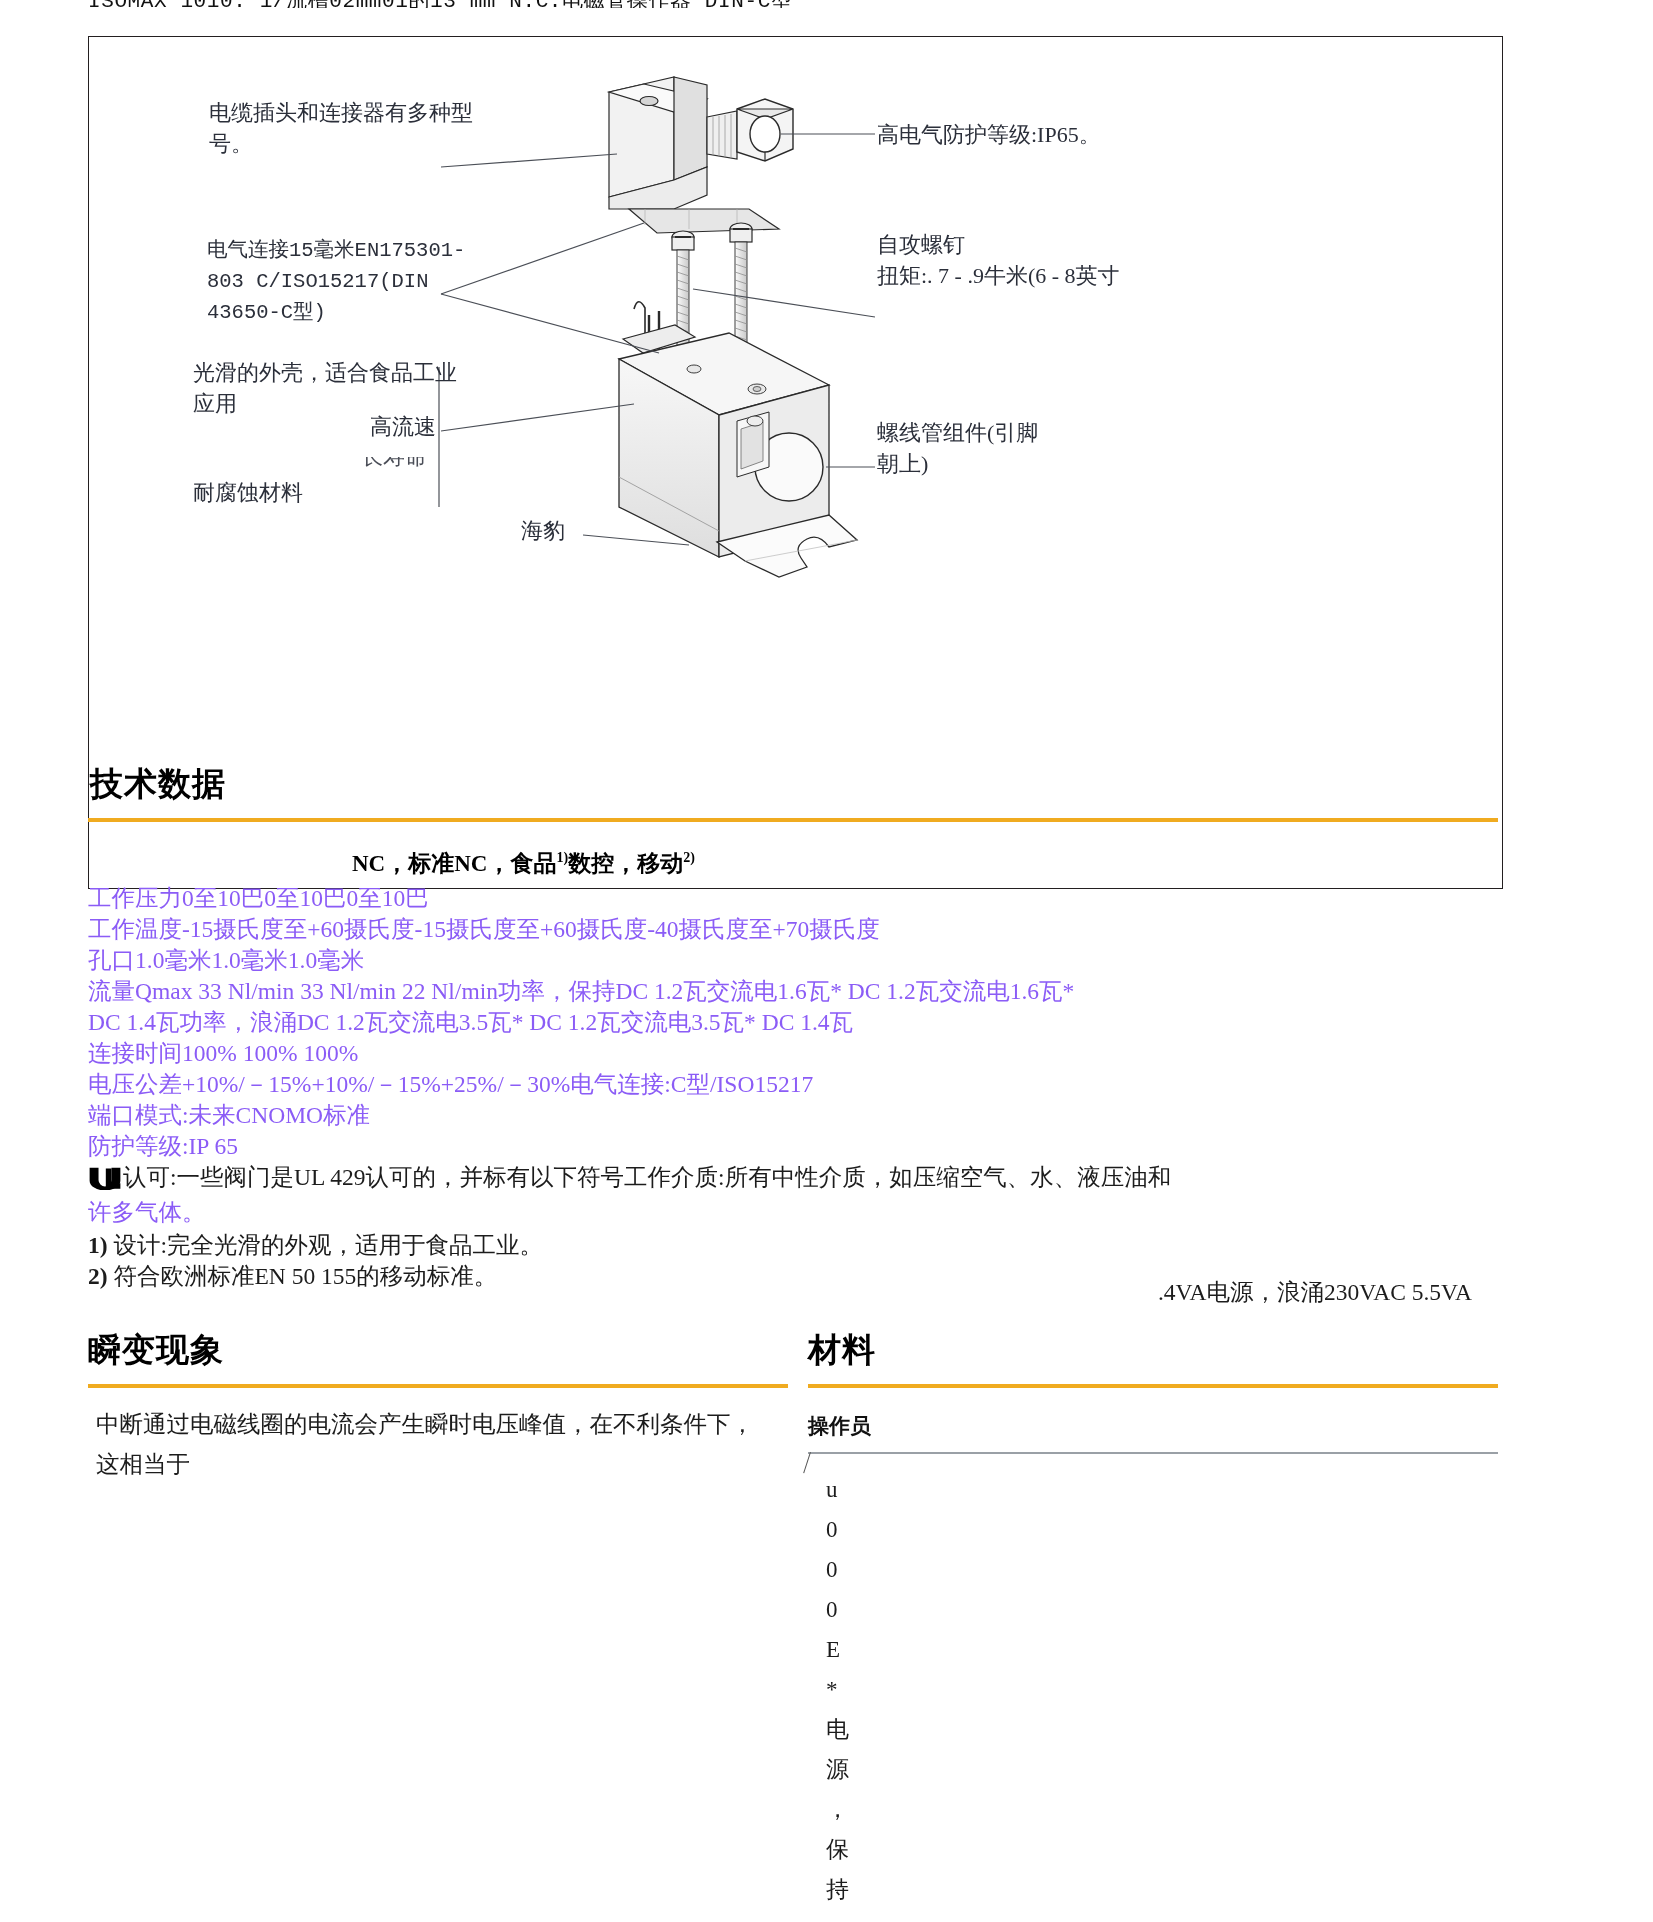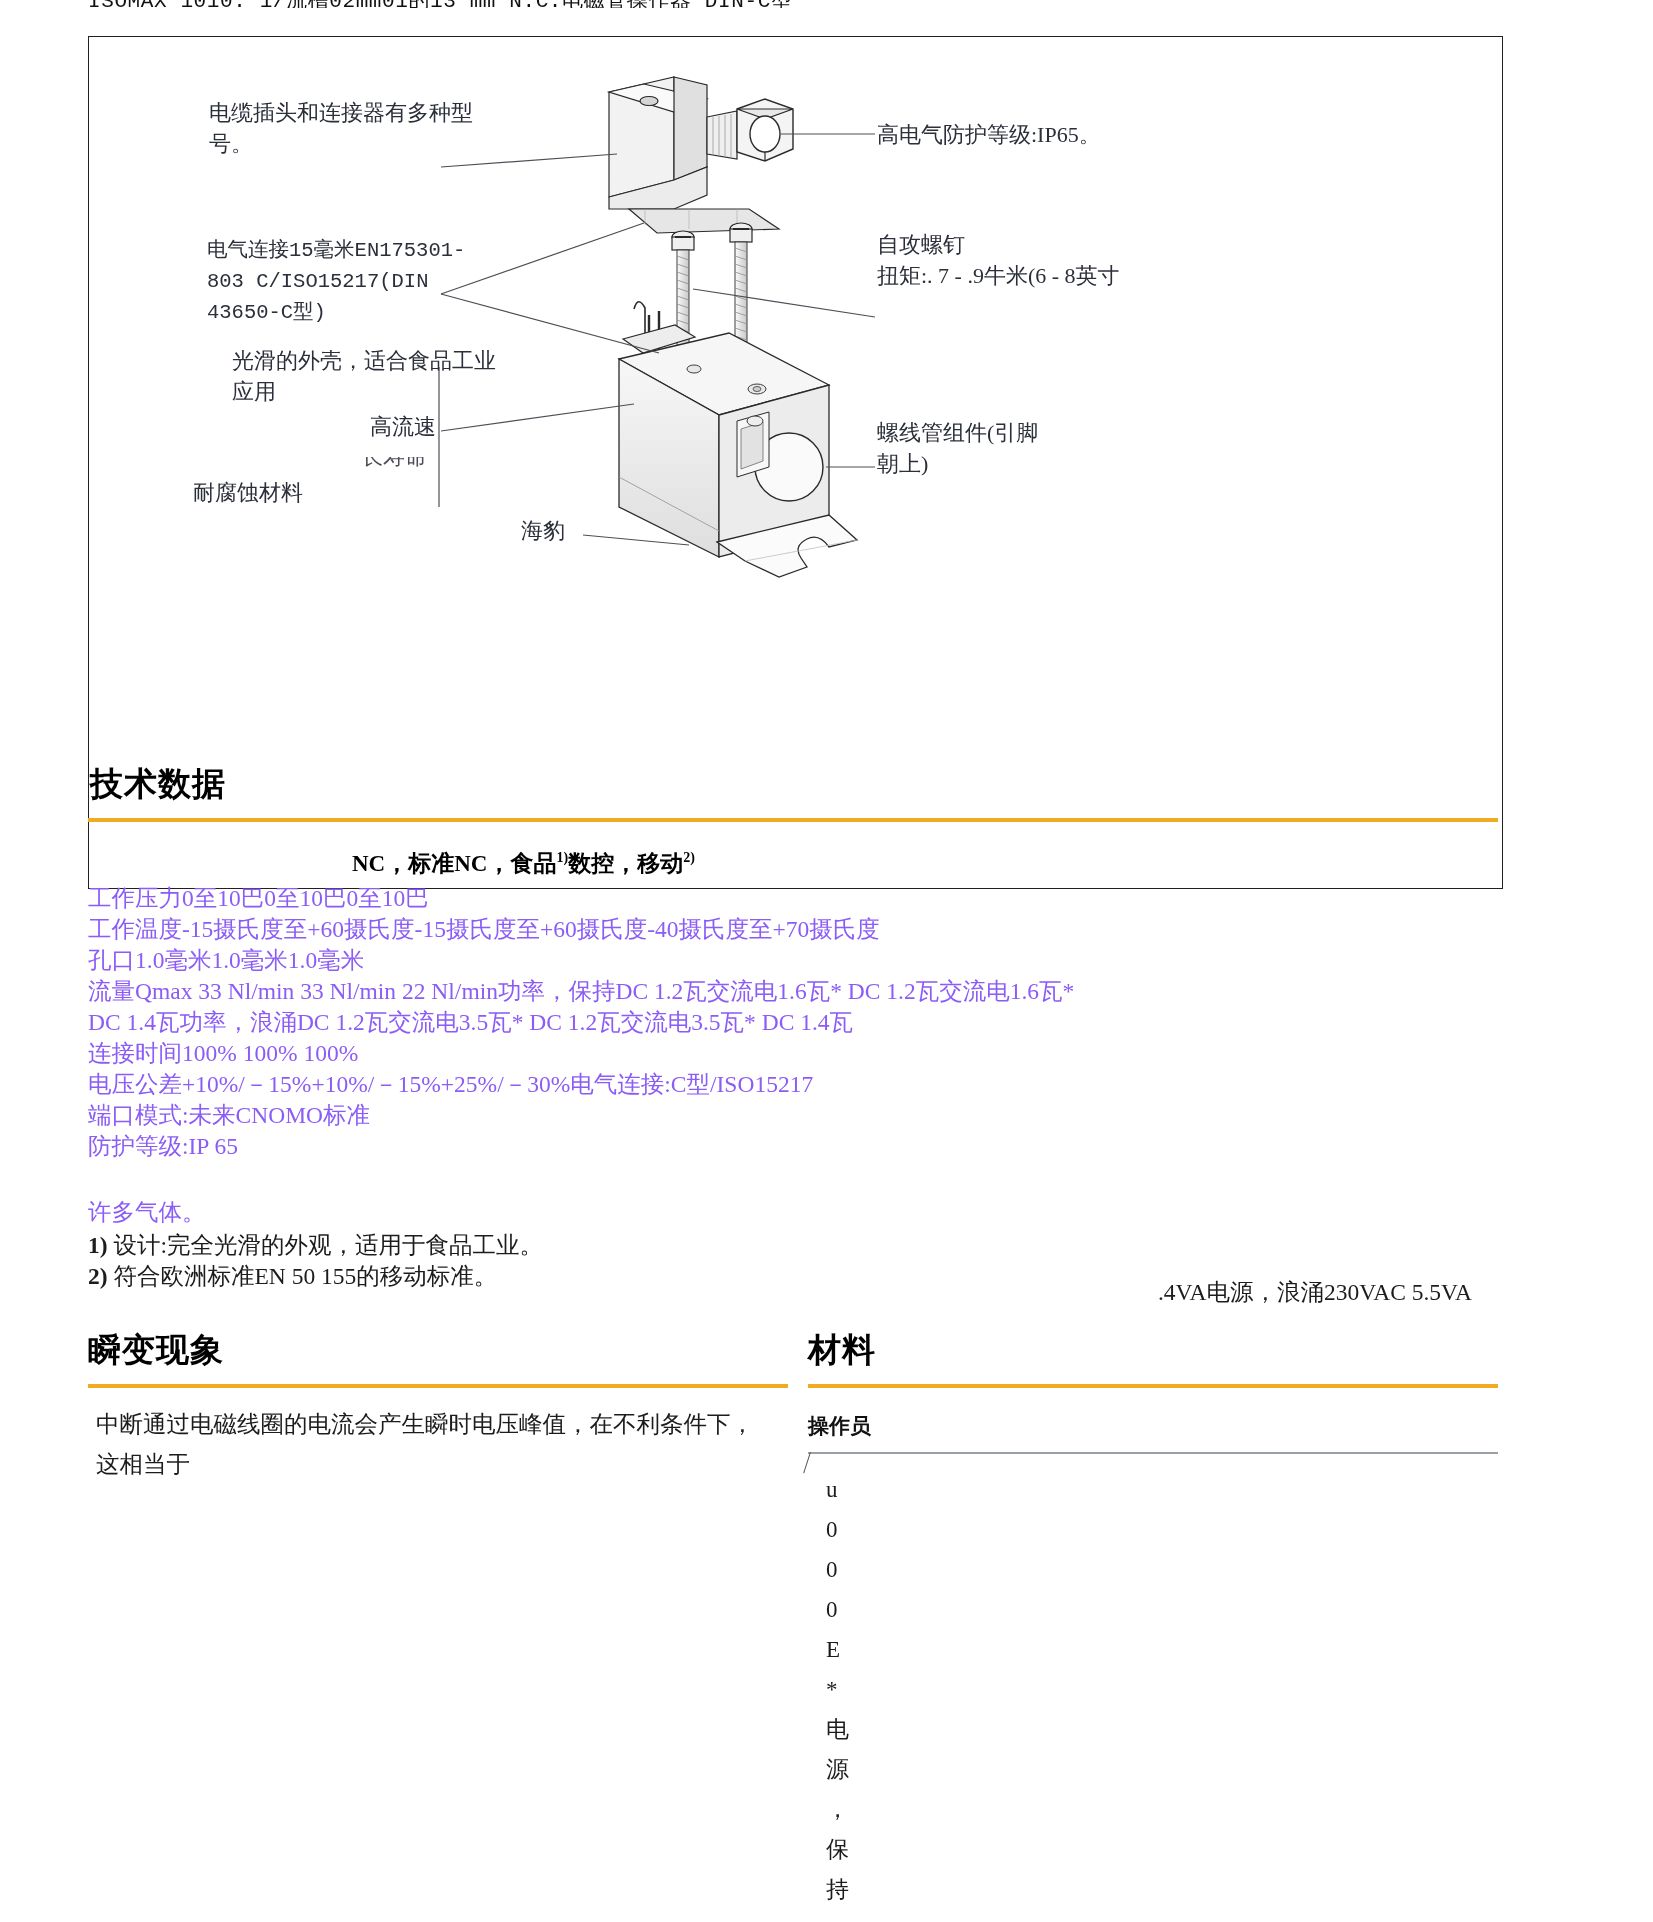--- a/index.html
+++ b/index.html
@@ -294,21 +294,21 @@
       </g>
     </svg>
 
     <div class="dlabel" style="left:120px; top:60px; width:270px;">电缆插头和连接器有多种型
 号。</div>
 
     <div class="dlabel mono" style="left:118px; top:198px; width:280px;">电气连接15毫米EN175301-
 803 C/ISO15217(DIN
 43650-C型)</div>
 
-    <div class="dlabel" style="left:104px; top:308px; width:280px;margin-left:39px;">光滑的外壳，适合食品工业
+    <div class="dlabel" style="left:104px; top:320px; width:280px;">光滑的外壳，适合食品工业
 应用</div>
 
     <div class="dlabel" style="left:281px; top:374px;">高流速</div>
 
     <div class="dlabel-clip" style="left:272px; top:420px;">
       <span>长寿命</span>
     </div>
 
     <div class="dlabel" style="left:104px; top:440px;">耐腐蚀材料</div>
 
@@ -334,20 +334,26 @@
   <div class="td-line" style="left:88px; top:882px;">工作压力0至10巴0至10巴0至10巴</div>
   <div class="td-line" style="left:88px; top:913px;">工作温度-15摄氏度至+60摄氏度-15摄氏度至+60摄氏度-40摄氏度至+70摄氏度</div>
   <div class="td-line" style="left:88px; top:944px;">孔口1.0毫米1.0毫米1.0毫米</div>
   <div class="td-line" style="left:88px; top:975px;">流量Qmax 33 Nl/min 33 Nl/min 22 Nl/min功率，保持DC 1.2瓦交流电1.6瓦* DC 1.2瓦交流电1.6瓦*</div>
   <div class="td-line" style="left:88px; top:1006px;">DC 1.4瓦功率，浪涌DC 1.2瓦交流电3.5瓦* DC 1.2瓦交流电3.5瓦* DC 1.4瓦</div>
   <div class="td-line" style="left:88px; top:1037px;">连接时间100% 100% 100%</div>
   <div class="td-line" style="left:88px; top:1068px;">电压公差+10%/－15%+10%/－15%+25%/－30%电气连接:C型/ISO15217</div>
   <div class="td-line" style="left:88px; top:1099px;">端口模式:未来CNOMO标准</div>
   <div class="td-line" style="left:88px; top:1130px;">防护等级:IP 65</div>
 
+  <div class="td-note" style="left:88px; top:1161px;">
+    <svg class="ul-mark" viewBox="0 0 42 30">
+      <path d="M2,3 h11 v15 a8,8 0 0 0 16,0 v-15 h11 v16 a19,12 0 0 1 -38,0 z" fill="#000"></path>
+      <path d="M22,4 h7 v18 h11 v7 h-18 z" fill="#000"></path>
+    </svg><span>认可:一些阀门是UL 429认可的，并标有以下符号工作介质:所有中性介质，如压缩空气、水、液压油和</span>
+  </div>
   <div class="td-line" style="left:88px; top:1196px;">许多气体。</div>
 
   <div class="td-note" style="left:88px; top:1229px;">
     <b>1)</b>
     <span>设计:完全光滑的外观，适用于食品工业。</span>
   </div>
   <div class="td-note" style="left:88px; top:1260px;">
     <b>2)</b>
     <span>符合欧洲标准EN 50 155的移动标准。</span>
   </div>

